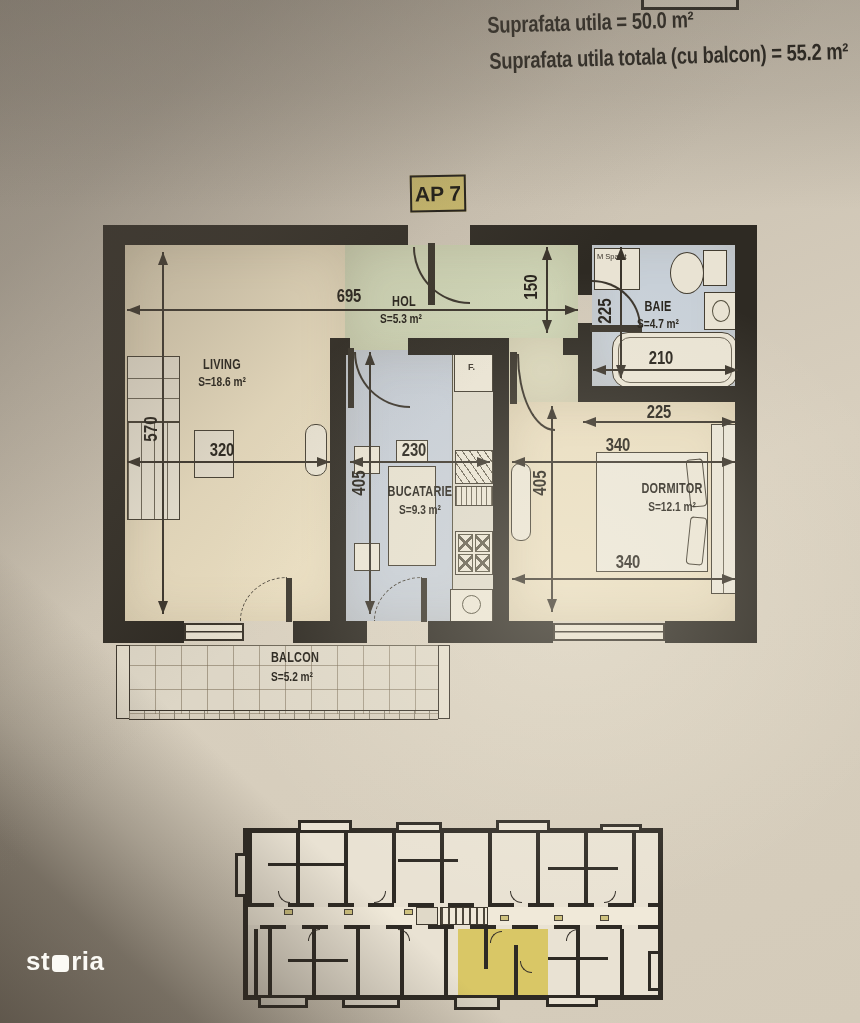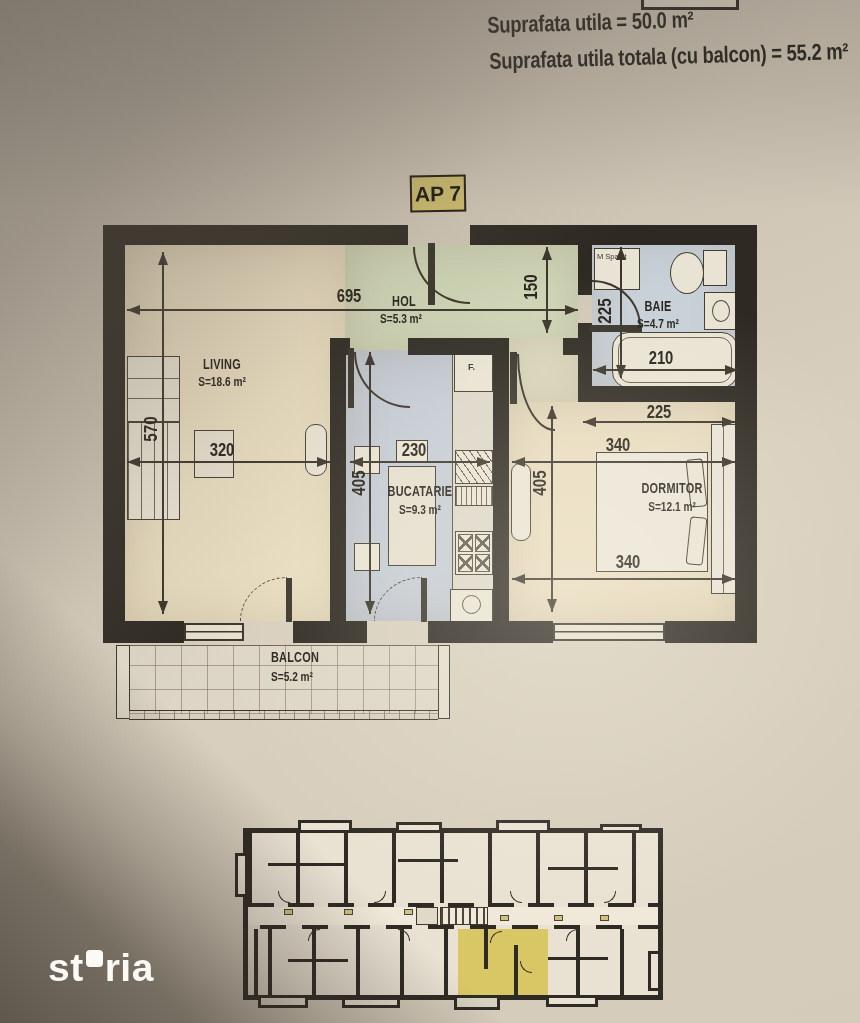--- a/index.html
+++ b/index.html
@@ -42,22 +42,22 @@
   .kpw{position:absolute;background:#2e2a24;}
   .kbal{position:absolute;border:3px solid #2e2a24;background:#e9e2d3;box-sizing:border-box;}
   .karc{position:absolute;width:12px;height:12px;box-sizing:border-box;
       border-left:1.3px solid #35302a;border-bottom:1.3px solid #35302a;border-bottom-left-radius:100%;}
   .kbox{position:absolute;width:9px;height:6px;background:#cfc27f;border:1px solid #4a443a;box-sizing:border-box;}
   .overlay{position:absolute;inset:0;z-index:8;pointer-events:none;background:
     linear-gradient(180deg, rgba(95,88,78,.26) 0px, rgba(95,88,78,.18) 90px, rgba(95,88,78,0) 210px),
     linear-gradient(133deg, rgba(92,84,75,.50) 0%, rgba(92,84,75,.40) 14%, rgba(110,100,88,.26) 26%, rgba(140,130,114,.10) 36%, rgba(140,130,114,0) 46%),
     linear-gradient(43deg, rgba(50,42,33,.72) 0%, rgba(50,42,33,.58) 10%, rgba(50,42,33,.30) 17%, rgba(50,42,33,0) 26%),
     radial-gradient(ellipse 60% 45% at 66% 58%, rgba(255,250,233,.30), rgba(255,250,233,0) 70%);}
-  .wm{position:absolute;left:26px;top:946px;z-index:9;display:flex;
-      font-weight:700;font-size:39px;color:#fbfaf5;letter-spacing:.5px;margin-left:22px;}
+  .wm{position:absolute;left:26px;top:946px;z-index:9;display:flex;align-items:center;
+      font-weight:700;font-size:26px;color:#fbfaf5;letter-spacing:.5px;}
   .wm .sq{display:inline-block;width:17px;height:17px;background:#fbfaf5;border-radius:4px;margin:4px 2px 0 2px;}
 </style>
 </head>
 <body>
 
 <div class="photo">
 
   <div class="hdr" style="left:487px;top:12px;">Suprafata utila = 50.0 m²</div>
   <div class="hdr" style="left:489px;top:48px;">Suprafata utila totala (cu balcon) = 55.2 m²</div>
   <div class="abs" style="left:641px;top:-24px;width:92px;height:28px;border:3px solid #23201b;background:#d8d0c1;z-index:1;"></div>

